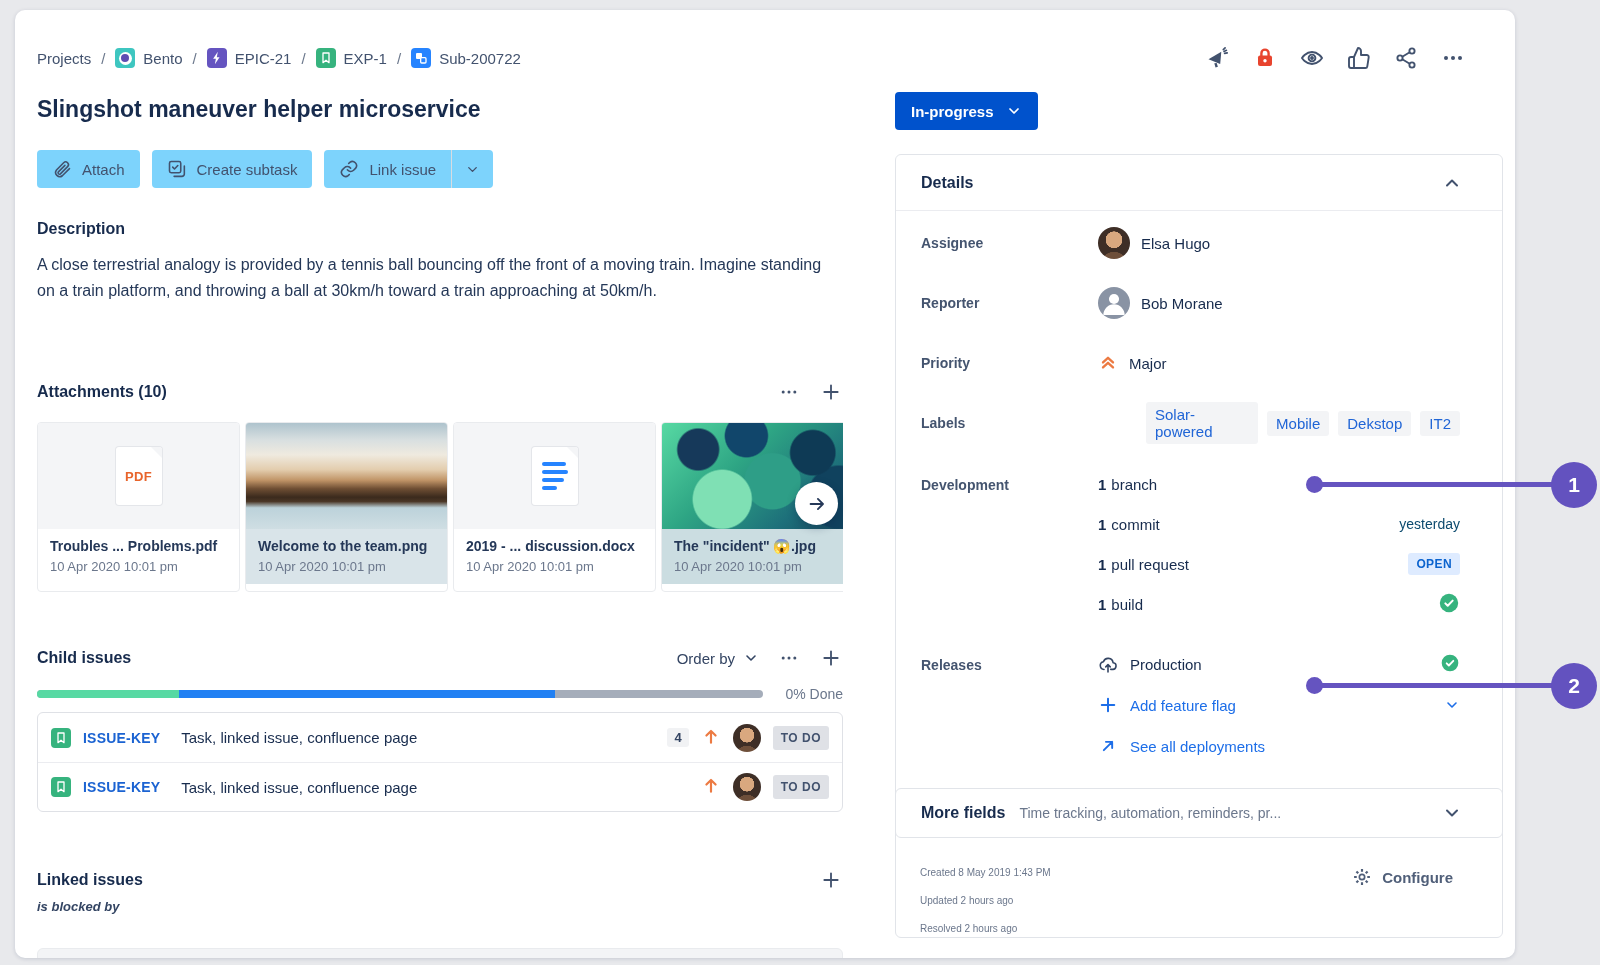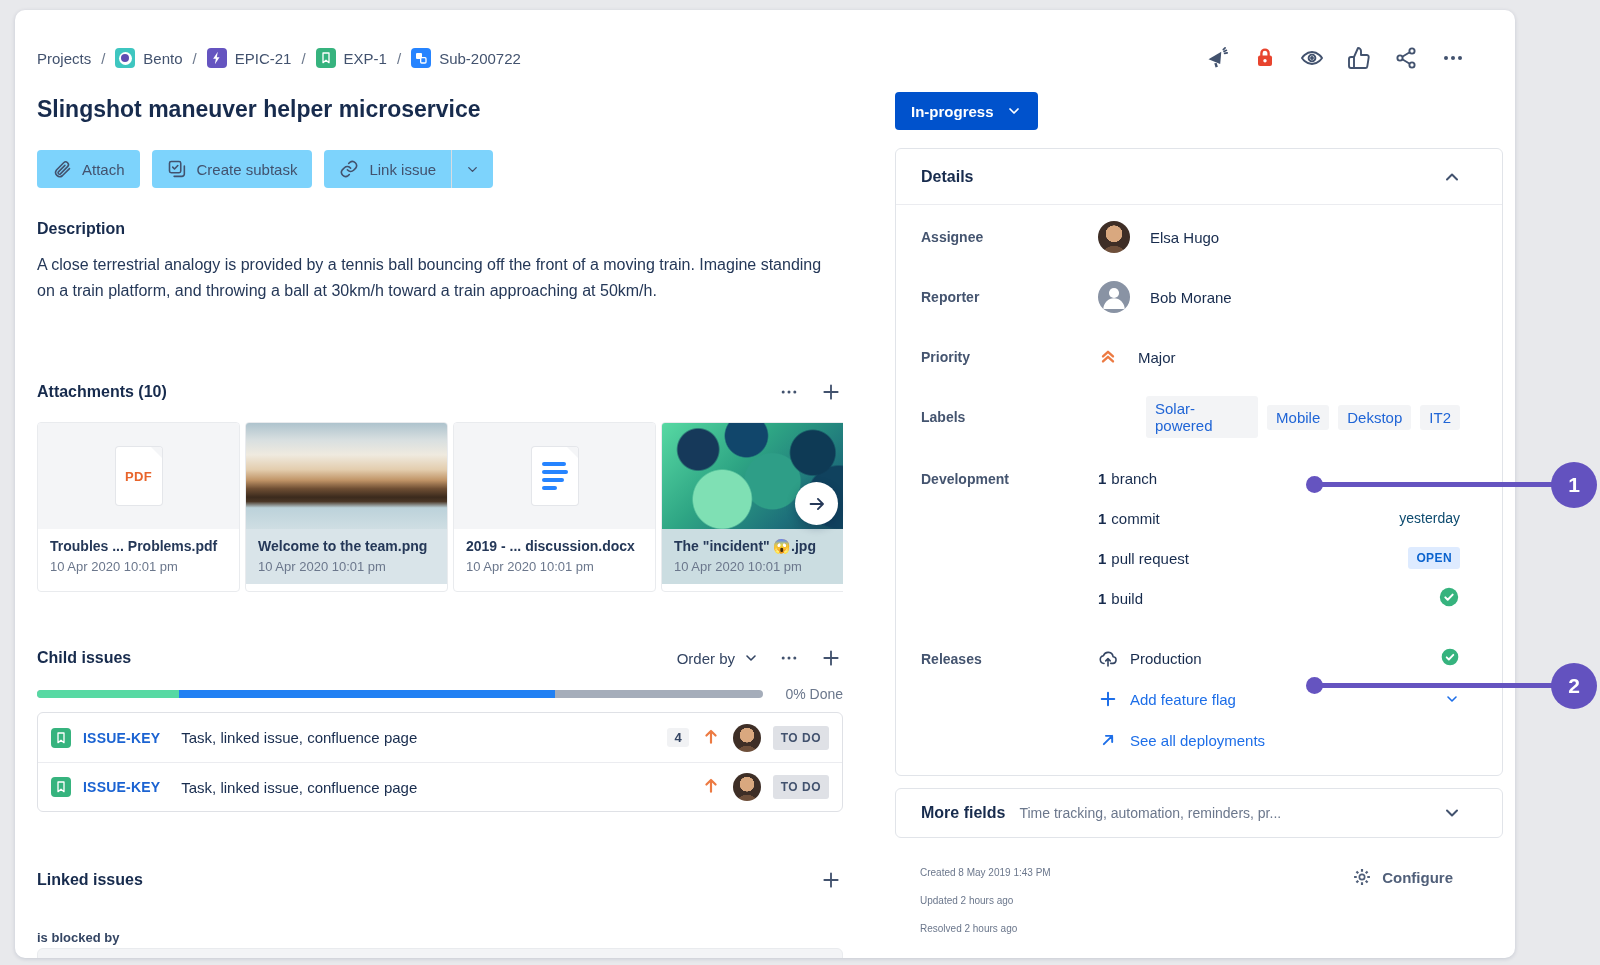--- a/index.html
+++ b/index.html
@@ -108,36 +108,36 @@
   .uparrow svg { width:20px; height:20px; }
   .avatar-photo { width:28px; height:28px; border-radius:50%; flex:0 0 28px;
       background:
         radial-gradient(circle at 50% 40%, #D9A87F 0 33%, rgba(0,0,0,0) 34%),
         radial-gradient(circle at 50% 120%, #6E4F3A 0 32%, rgba(0,0,0,0) 33%),
         #3E2E26; }
   .cstatus { background:#DFE1E6; color:#42526E; font-size:12px; font-weight:700; padding:5px 8px; border-radius:3px; letter-spacing:.5px; }
 
   
   .linked-head { top:858px; }
-  .relation { position:absolute; top:920px; font-size:13px; font-weight:700; color:#344563; }
+  .relation { position:absolute; top:889px; font-size:13px; font-weight:700; color:#344563;font-style:italic; }
   .stub-row { position:absolute; top:938px; width:100%; height:24px; background:#F3F4F6; border:1px solid #E9EBEE; border-radius:6px; }
 
   
   .status-btn { position:absolute; top:82px; left:0; height:38px; background:#0052CC; color:#fff; border:none; border-radius:4px;
                 display:flex; align-items:center; gap:12px; padding:0 16px; font-size:15px; font-weight:700; font-family:inherit; cursor:pointer; }
   .status-btn svg { width:16px; height:16px; }
 
-  .details { position:absolute; top:138px; left:0; width:608px; height:628px; border:1px solid #E1E4E9; border-radius:6px; background:#fff; }
+  .details { position:absolute; top:144px; left:0; width:608px; height:784px; border:1px solid #E1E4E9; border-radius:6px; background:#fff; }
   .details-h { height:56px; display:flex; align-items:center; padding:0 40px 0 25px; border-bottom:1px solid #EBECF0; }
   .details-h .spacer { flex:1; }
   .chev { width:20px; height:20px; color:#42526E; cursor:pointer; }
   .drow { position:absolute; left:25px; right:42px; height:44px; display:flex; align-items:center; }
   .dlabel { width:177px; font-size:14px; font-weight:600; color:#44546F; flex:0 0 177px; }
   .dlabel-abs { position:absolute; left:25px; font-size:14px; font-weight:600; color:#44546F; }
-  .dvalue { flex:1; display:flex; align-items:center; gap:20px; font-size:15px; color:#172B4D; }
+  .dvalue { flex:1; display:flex; align-items:center; gap:11px; font-size:15px; color:#172B4D; }
   .avatar-photo.lg, .avatar-gray { width:32px; height:32px; flex:0 0 32px; }
   .avatar-gray { border-radius:50%; background:#8993A4; overflow:hidden; display:flex; align-items:center; justify-content:center; }
   .avatar-gray svg { width:32px; height:32px; }
   .prio-icon svg { width:20px; height:20px; }
   .pill { background:#F3F4F6; color:#2065D6; font-size:15px; padding:4px 9px; border-radius:3px; cursor:pointer; }
   .pills { display:flex; gap:9px; }
   .dev-line { position:absolute; left:202px; right:42px; height:30px; display:flex; align-items:center; gap:5px; font-size:15px; }
   .dev-count { font-weight:700; color:#172B4D; }
   .dev-name { color:#172B4D; }
   .meta { color:#0c4a6e; font-size:14px; }

